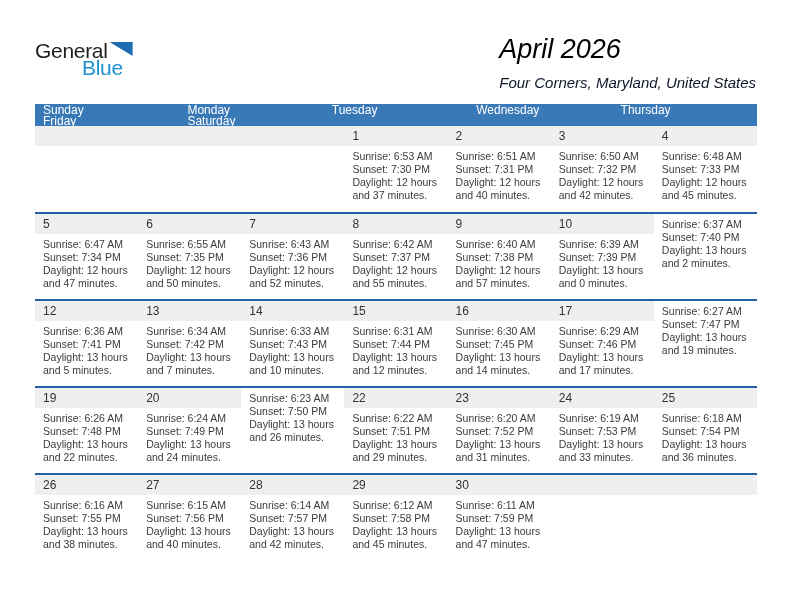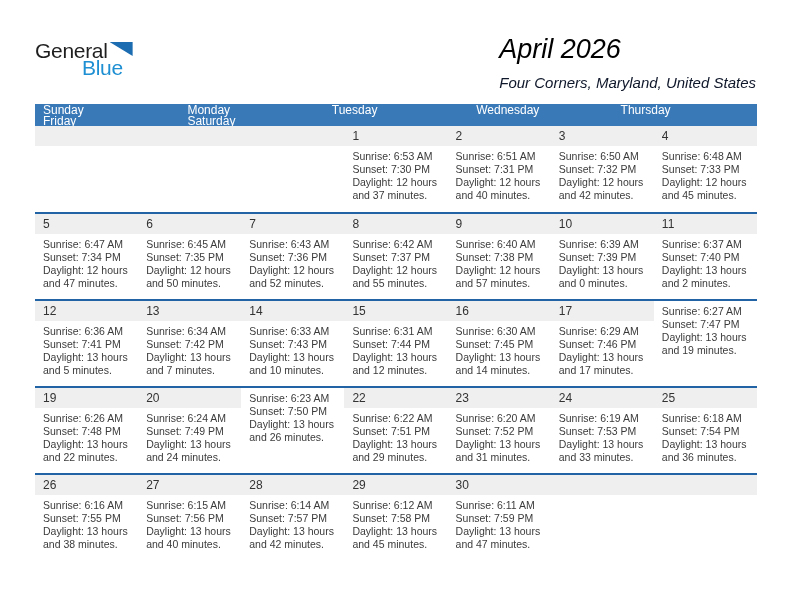--- a/index.html
+++ b/index.html
@@ -132,21 +132,21 @@
         <div class="details">
           <div class="dline">Sunrise: 6:47 AM</div>
           <div class="dline">Sunset: 7:34 PM</div>
           <div class="dline">Daylight: 12 hours</div>
           <div class="dline">and 47 minutes.</div>
         </div>
       </div>
     <div class="cell">
         <div class="daynum">6</div>
         <div class="details">
-          <div class="dline">Sunrise: 6:45 AM</div>
+          <div class="dline">Sunrise: 6:55 AM</div>
           <div class="dline">Sunset: 7:35 PM</div>
           <div class="dline">Daylight: 12 hours</div>
           <div class="dline">and 50 minutes.</div>
         </div>
       </div>
     <div class="cell">
         <div class="daynum">7</div>
         <div class="details">
           <div class="dline">Sunrise: 6:43 AM</div>
           <div class="dline">Sunset: 7:36 PM</div>
@@ -175,21 +175,20 @@
     <div class="cell">
         <div class="daynum">10</div>
         <div class="details">
           <div class="dline">Sunrise: 6:39 AM</div>
           <div class="dline">Sunset: 7:39 PM</div>
           <div class="dline">Daylight: 13 hours</div>
           <div class="dline">and 0 minutes.</div>
         </div>
       </div>
     <div class="cell">
-        <div class="daynum">11</div>
         <div class="details">
           <div class="dline">Sunrise: 6:37 AM</div>
           <div class="dline">Sunset: 7:40 PM</div>
           <div class="dline">Daylight: 13 hours</div>
           <div class="dline">and 2 minutes.</div>
         </div>
       </div>
   </div>
 
   <div class="week">

